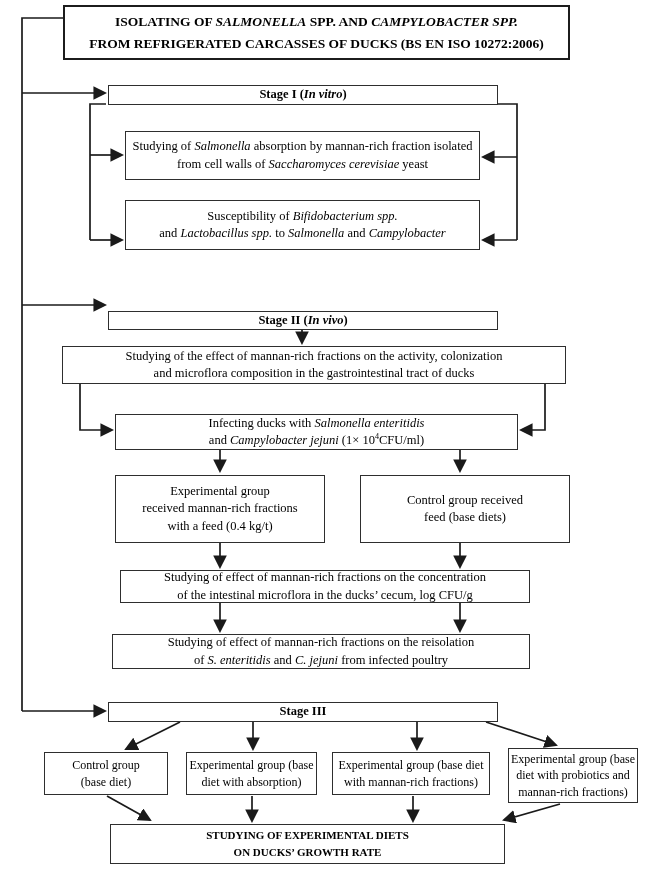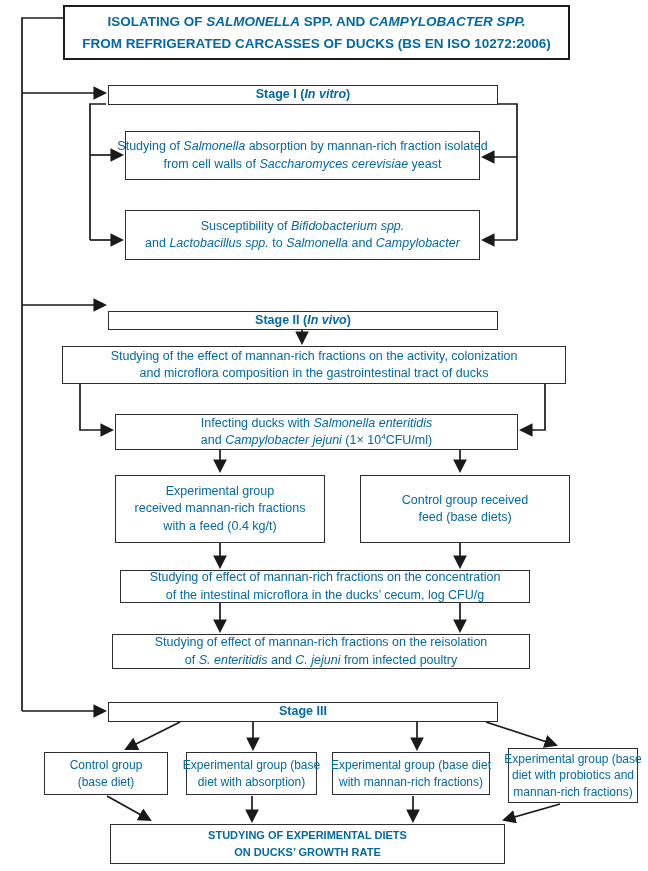--- a/index.html
+++ b/index.html
@@ -1,18 +1,18 @@
 <!DOCTYPE html>
 <html><head>
 <meta charset="utf-8">
 <style>
   html,body{margin:0;padding:0;background:#ffffff;}
   .canvas{
     position:relative;width:648px;height:871px;background:#ffffff;
-    font-family:Liberation Sans, sans-serif;color:#0369a1;
+    font-family:Liberation Serif, serif;color:#000000;
     overflow:hidden;
   }
   svg.connectors{position:absolute;left:0;top:0;width:648px;height:871px;}
   .box{
     position:absolute;background:#ffffff;border:1.5px solid #2e2e2e;
     display:flex;align-items:center;justify-content:center;
     text-align:center;font-size:12.5px;line-height:1.4;
     box-sizing:border-box;
   }
   .box .txt{white-space:nowrap;display:block;}
@@ -86,21 +86,21 @@
   </div>
 
   <div class="box stage" style="left:108px;top:85px;width:390px;height:20px">
     <span class="txt"><span>Stage I (</span><span class="it">In vitro</span><span>)</span></span>
   </div>
 
   <div class="box" style="left:125px;top:131px;width:355px;height:49px">
     <span class="txt"><span>Studying of </span><span class="it">Salmonella</span><span> absorption by mannan-rich fraction isolated</span><br><span>from cell walls of </span><span class="it">Saccharomyces cerevisiae</span><span> yeast</span></span>
   </div>
 
-  <div class="box" style="left:125px;top:210px;width:355px;height:50px">
+  <div class="box" style="left:125px;top:200px;width:355px;height:50px">
     <span class="txt"><span>Susceptibility of </span><span class="it">Bifidobacterium spp.</span><br><span>and </span><span class="it">Lactobacillus spp.</span><span> to </span><span class="it">Salmonella</span><span> and </span><span class="it">Campylobacter</span></span>
   </div>
 
   <div class="box stage" style="left:108px;top:311px;width:390px;height:19px">
     <span class="txt"><span>Stage II (</span><span class="it">In vivo</span><span>)</span></span>
   </div>
 
   <div class="box" style="left:62px;top:346px;width:504px;height:38px">
     <span class="txt"><span>Studying of the effect of mannan-rich fractions on the activity, colonization</span><br><span>and microflora composition in the gastrointestinal tract of ducks</span></span>
   </div>

